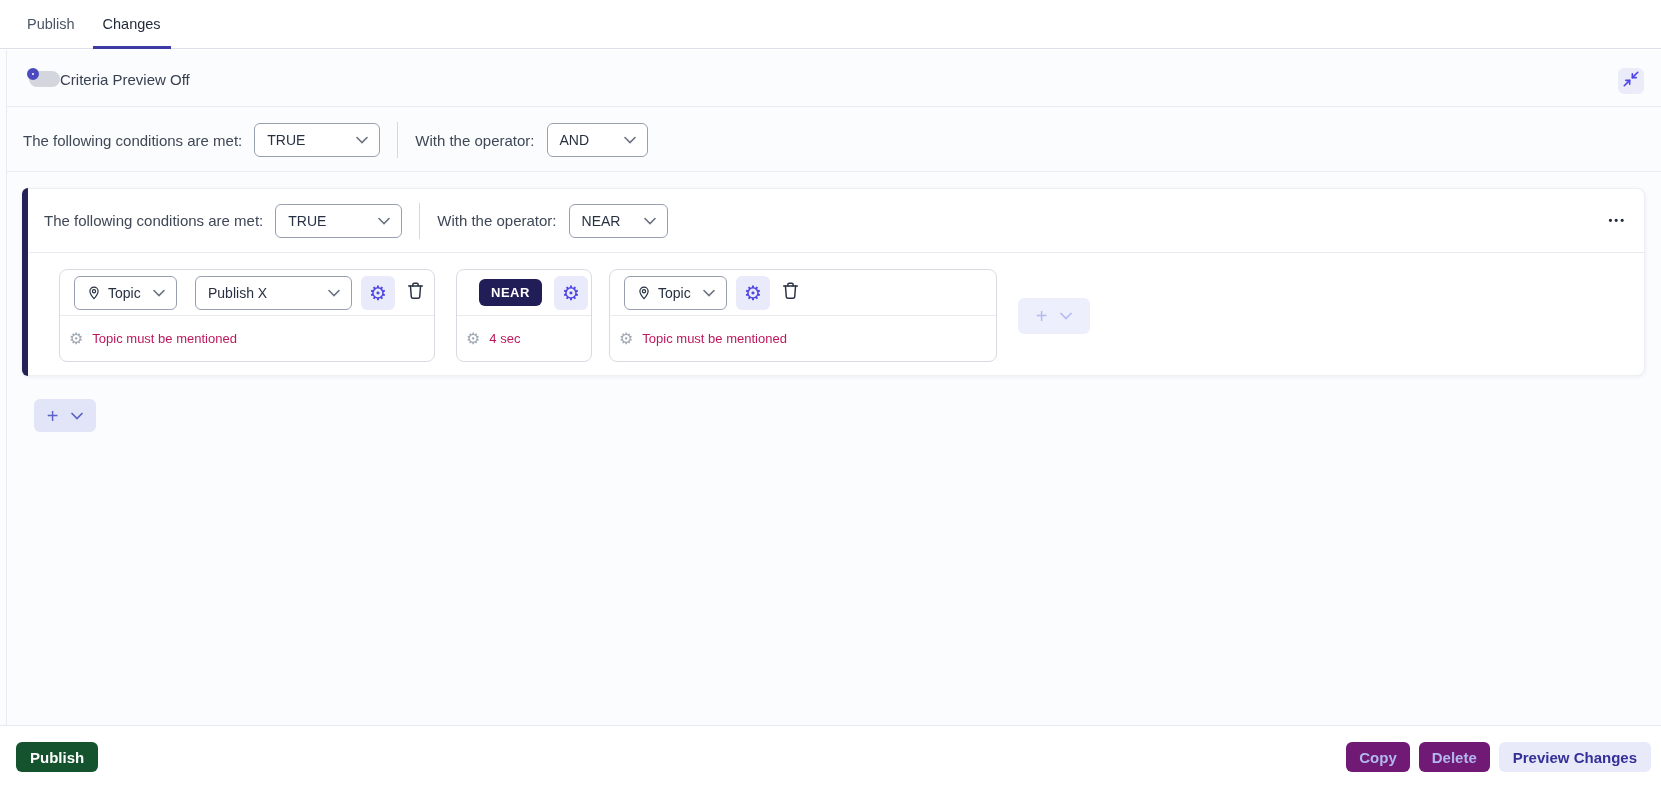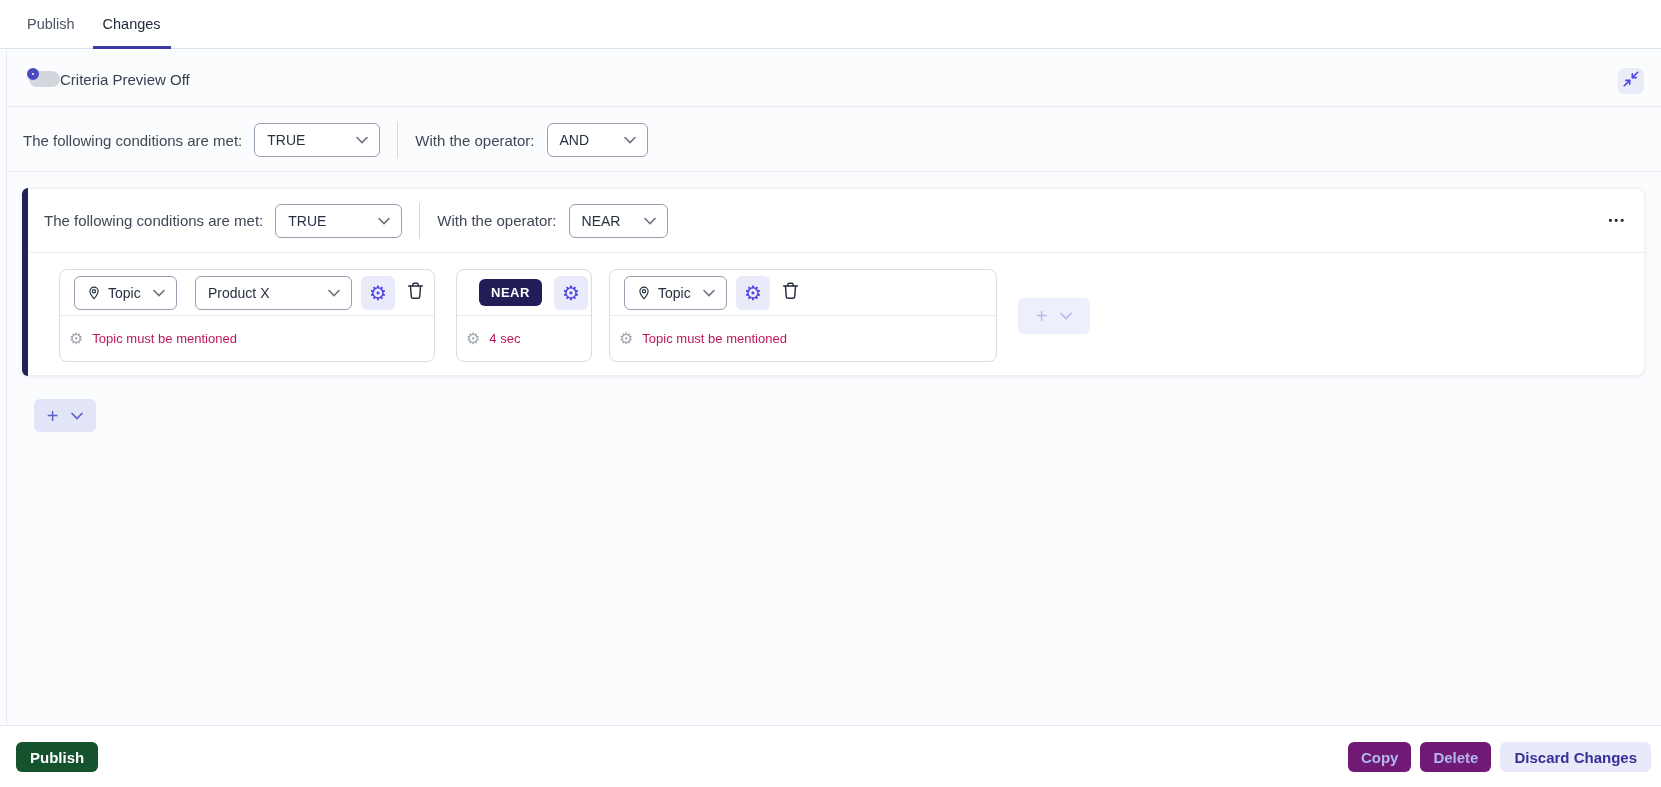--- a/index.html
+++ b/index.html
@@ -167,21 +167,21 @@
                 </svg>
               </span>
               <span class="val">Topic</span>
               <span class="chev">
                 <svg width="12" height="8" viewBox="0 0 12 8" fill="none" stroke="#6b7280" stroke-width="1.6" stroke-linecap="round">
                     <polyline points="1,1.5 6,6.5 11,1.5"></polyline>
                   </svg>
               </span>
             </div>
             <div class="select" style="width:157px; margin-left:18px">
-              <span class="val">Product X</span>
+              <span class="val">Publish X</span>
               <span class="chev">
                 <svg width="12" height="8" viewBox="0 0 12 8" fill="none" stroke="#6b7280" stroke-width="1.6" stroke-linecap="round">
                     <polyline points="1,1.5 6,6.5 11,1.5"></polyline>
                   </svg>
               </span>
             </div>
             <div class="gear-btn" style="margin-left:9px">
               <span class="gear-glyph">⚙</span>
             </div>
             <button class="trash-btn" style="margin-left:6px">
@@ -270,17 +270,17 @@
           </svg>
       </span>
     </button>
   </div>
 
   <div class="footer">
     <button class="btn btn-publish">Publish</button>
     <div class="footer-right">
       <button class="btn btn-muted">Copy</button>
       <button class="btn btn-muted">Delete</button>
-      <button class="btn btn-discard">Discard Changes</button>
+      <button class="btn btn-discard">Preview Changes</button>
     </div>
   </div>
 
 </div>
 
 </body></html>

